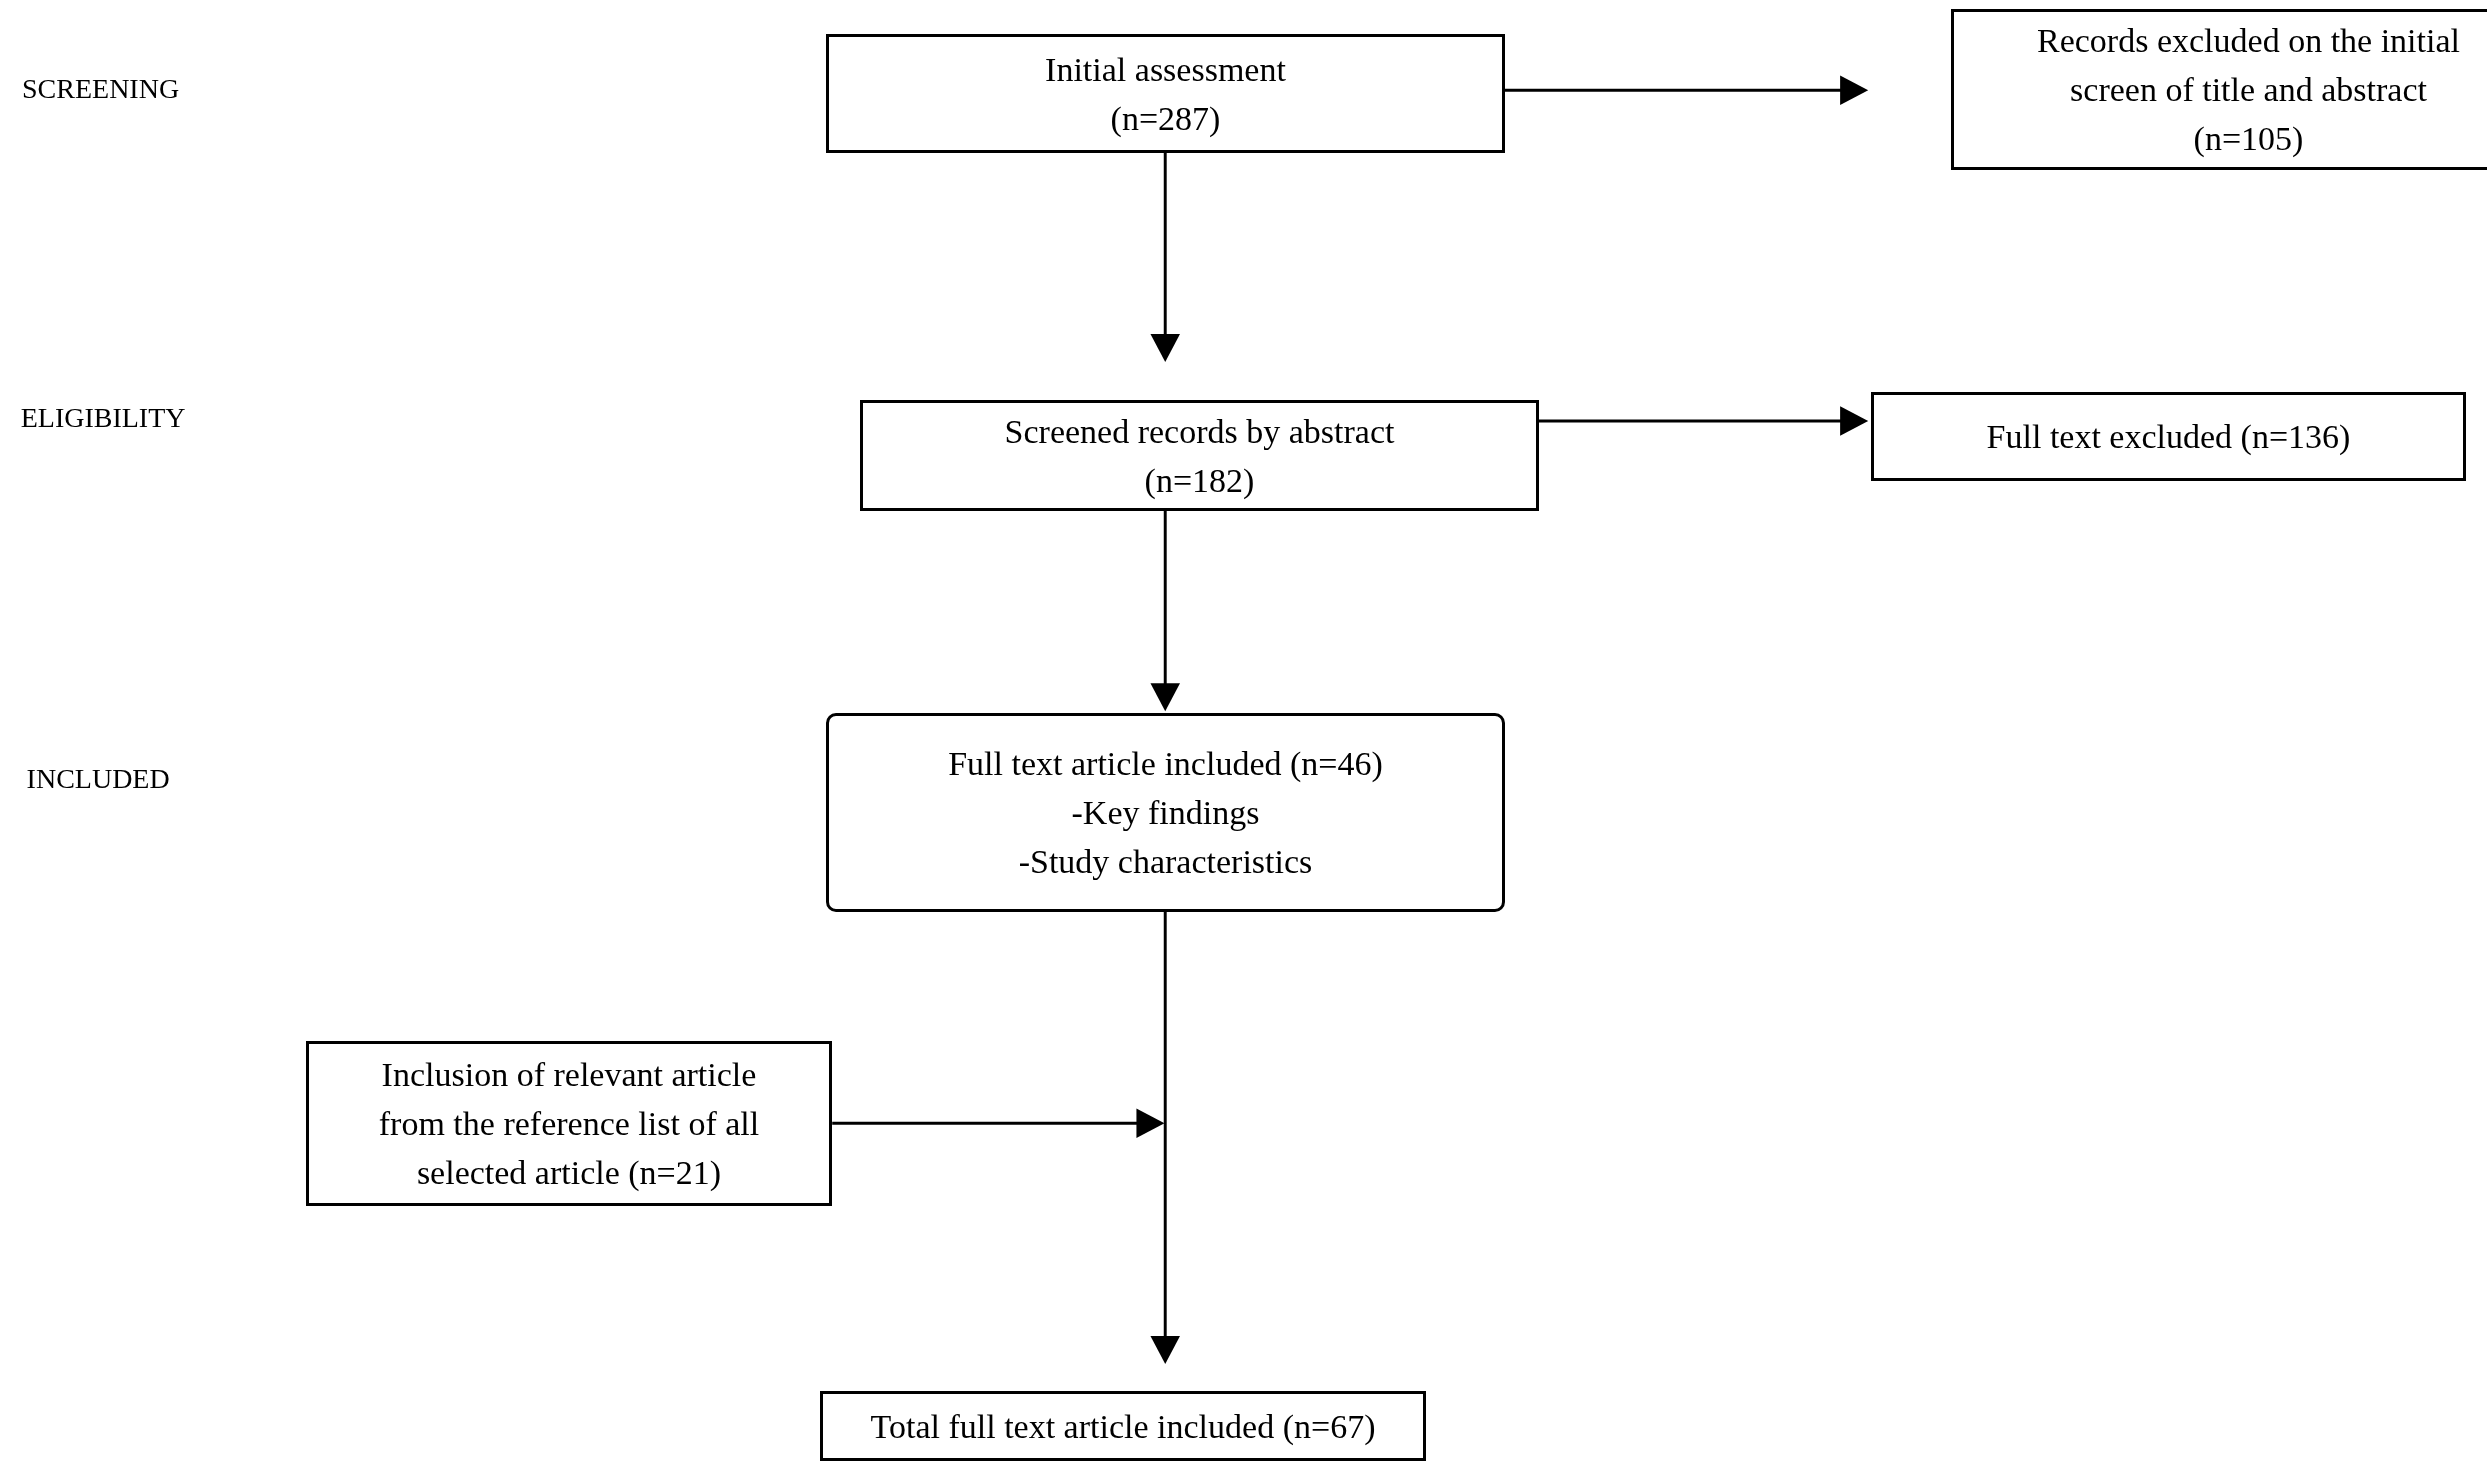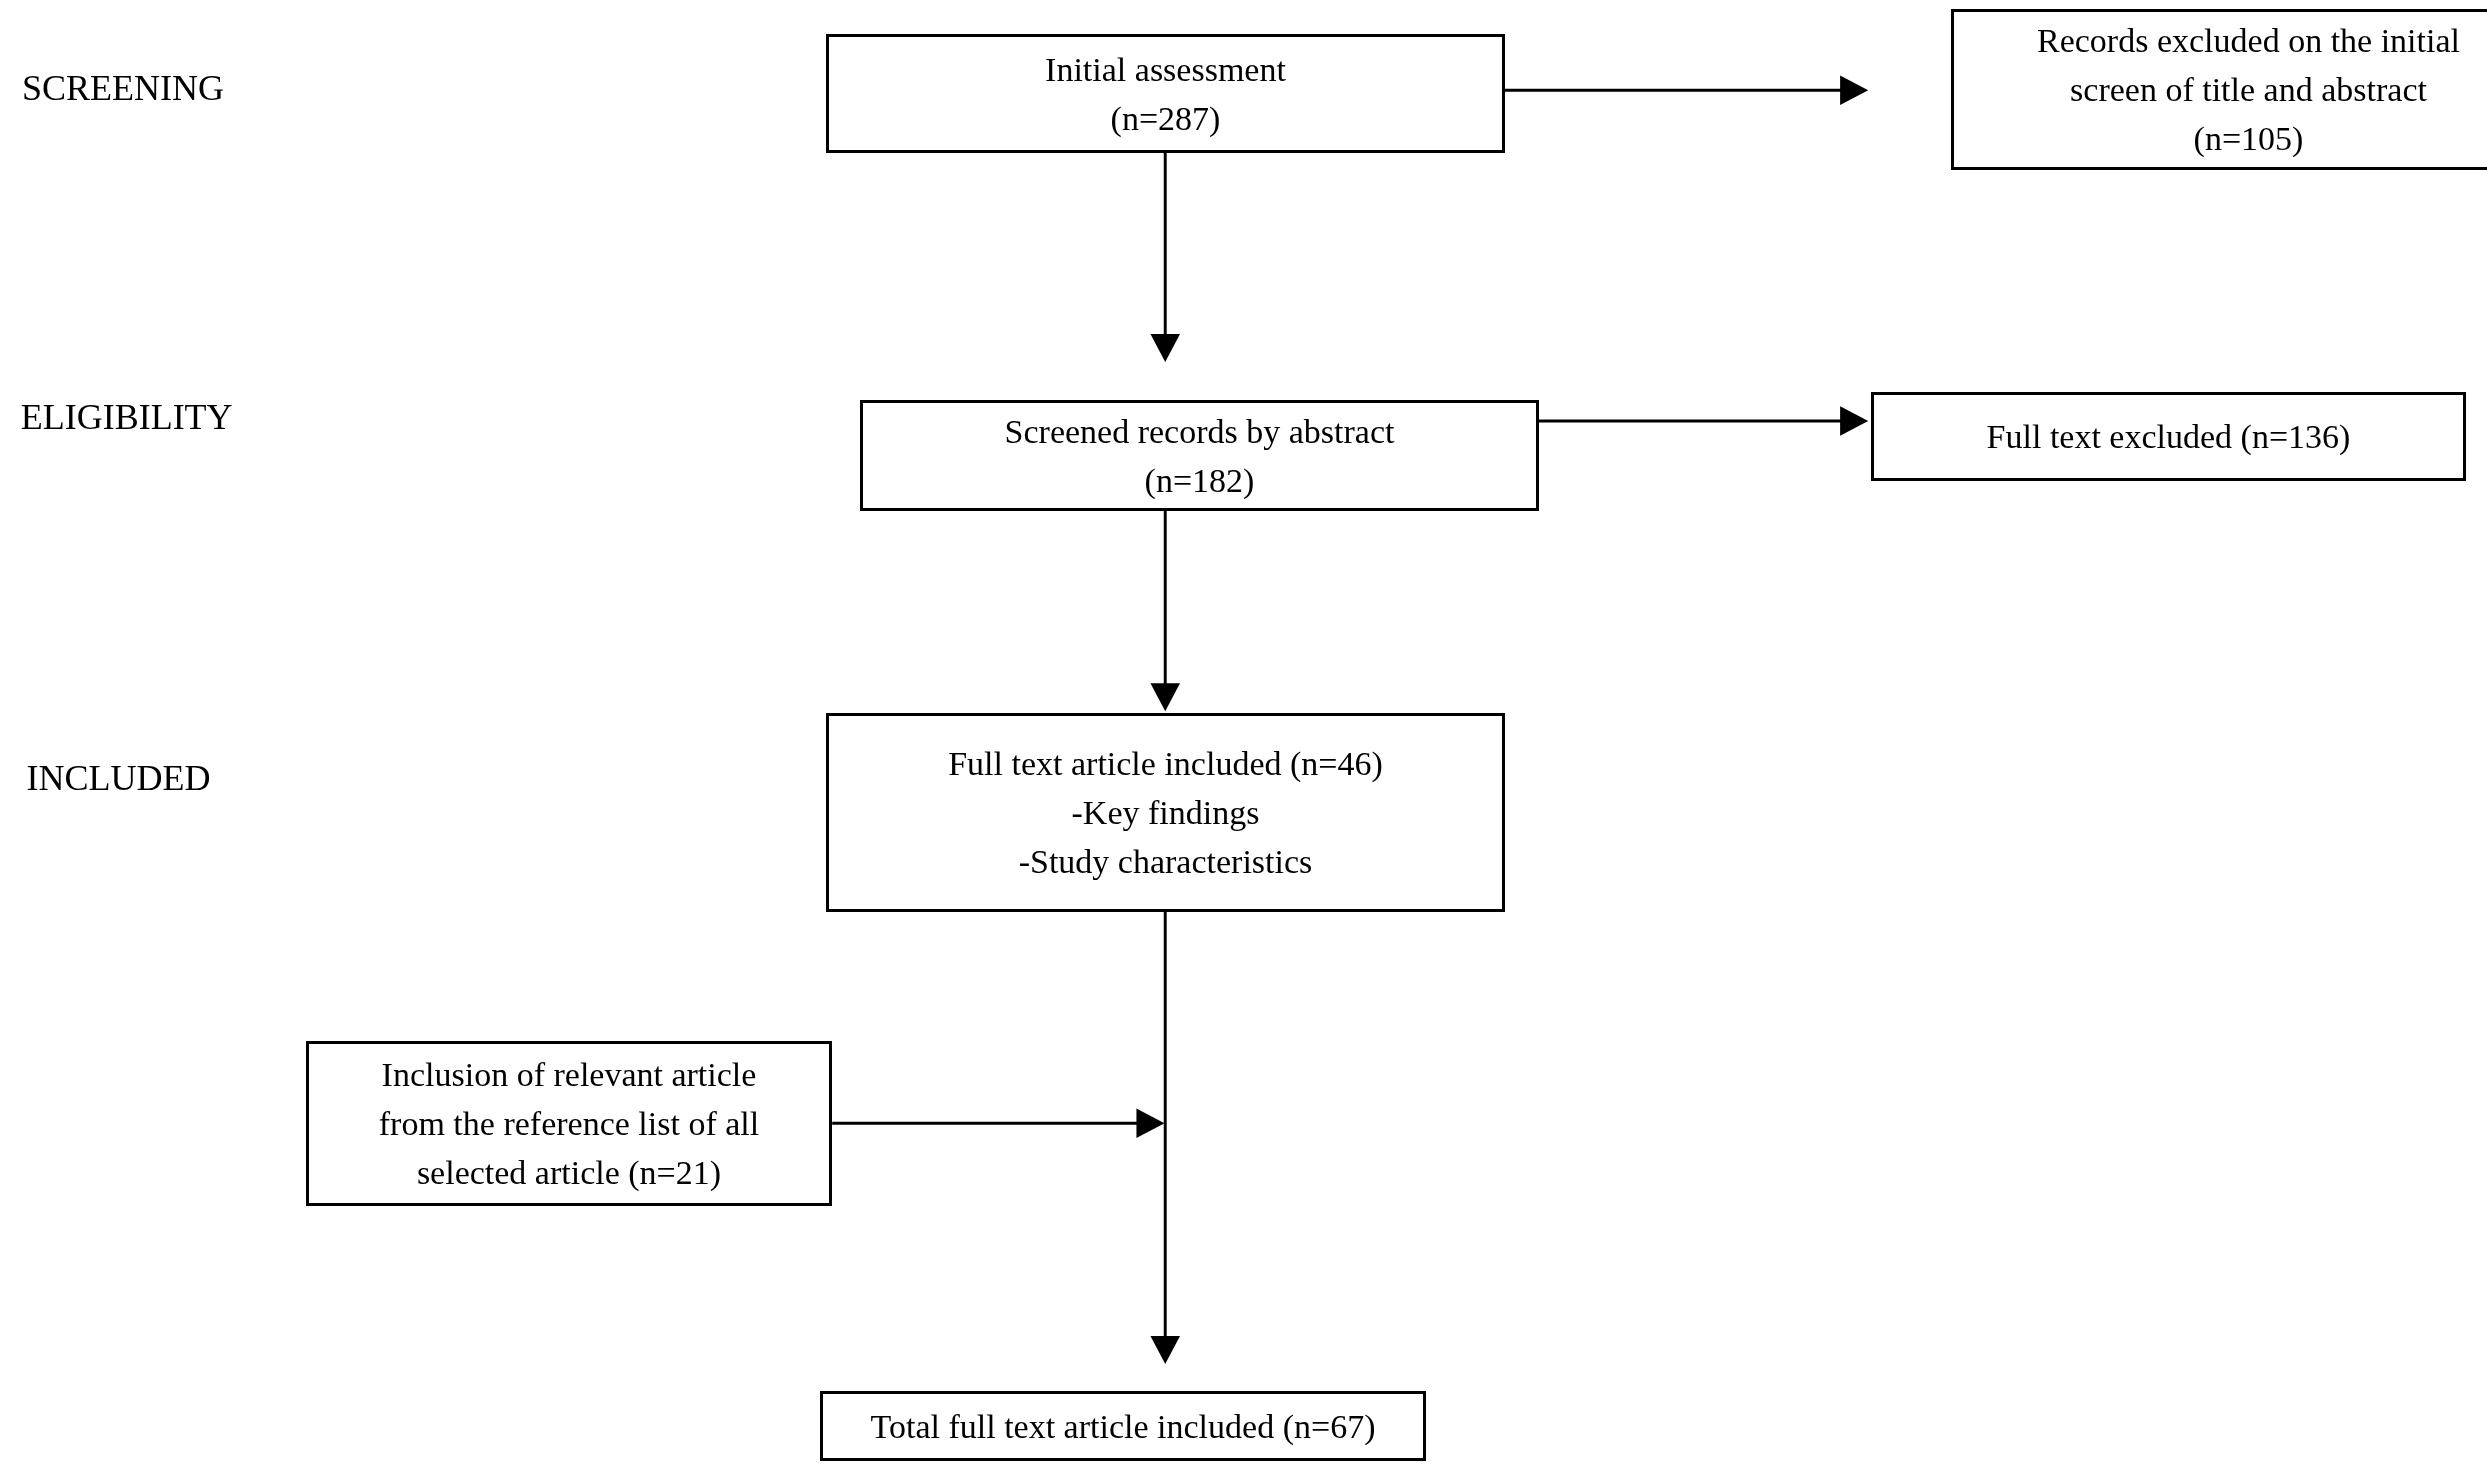--- a/index.html
+++ b/index.html
@@ -32,33 +32,33 @@
     flex-direction: column;
     align-items: center;
     justify-content: center;
     text-align: center;
     font-size: 34px;
     line-height: 49px;
     white-space: nowrap;
   }
   .stage-label {
     position: absolute;
-    font-size: 36px;
+    font-size: 28px;
     line-height: 47px;
     white-space: nowrap;
   }
   #label-screening   { left: 22px;  top: 65px;  }
   #label-eligibility { left: 20.7px;  top: 394px; font-family: Liberation Serif, serif; }
   #label-included    { left: 26.6px;  top: 755px;}
 
   #box-initial-assessment   { left: 826px; top: 34px;   width: 679px; height: 119px; }
   #box-records-excluded     { left: 1951px; top: 8.9px;   width: 595px; height: 161px; }
   #box-screened-records     { left: 860px; top: 362px;  width: 679px; height: 111px; margin-top: 38px; }
   #box-full-text-excluded   { left: 1871px; top: 392px;  width: 595px; height: 89px; }
-  #box-full-text-included   { left: 826px; top: 713px;  width: 679px; height: 199px; }
+  #box-full-text-included   { left: 826px; top: 713px;  width: 679px; height: 199px; border-radius: 10px; }
   #box-reference-inclusion  { left: 306px;  top: 1041px; width: 526px; height: 165px; }
   #box-total-included       { left: 820px; top: 1391px; width: 606px; height: 70px;  }
 
   .arrow-line {
     stroke: #000000;
     stroke-width: 4;
   }
   .arrow-head {
     fill: #000000;
     stroke: none;

